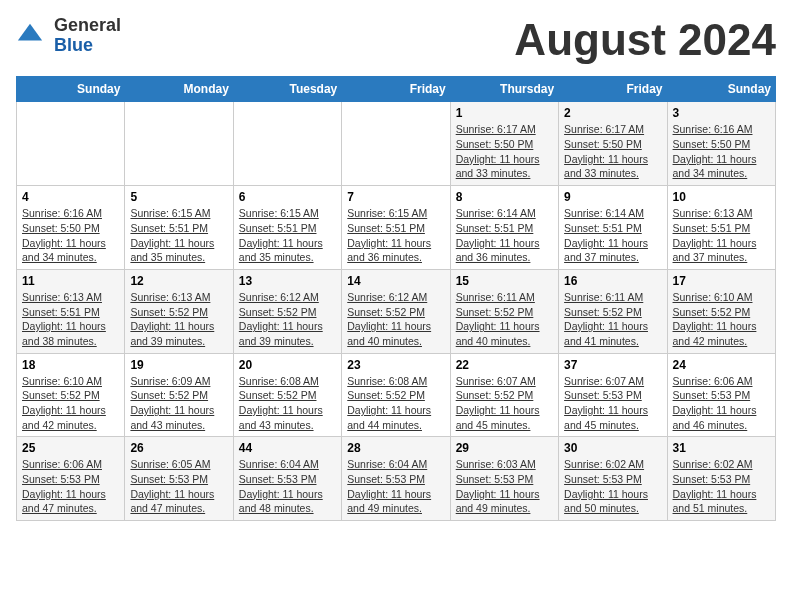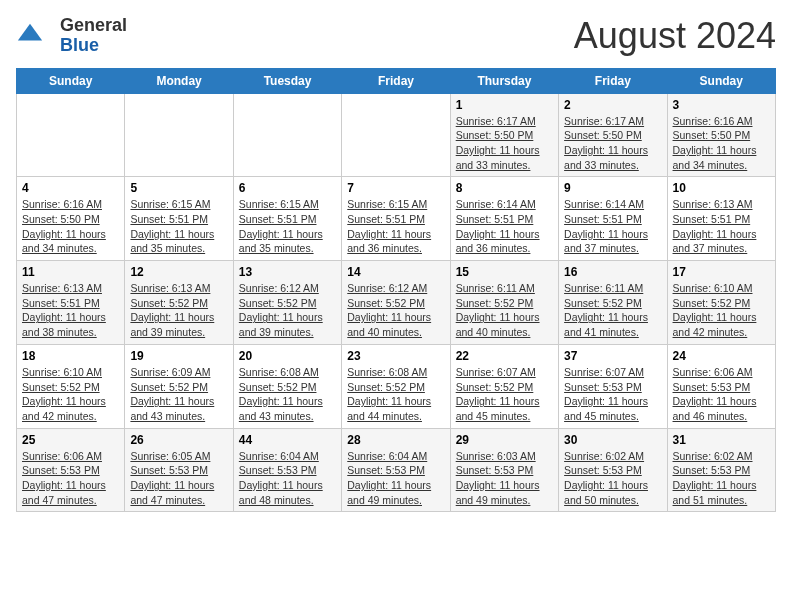--- a/index.html
+++ b/index.html
@@ -12,58 +12,58 @@
     }
     .header {
       display: flex;
       justify-content: space-between;
       align-items: flex-start;
       margin-bottom: 12px;
     }
     .logo {
       display: flex;
       align-items: center;
-      gap: 16px;
+      gap: 10px;
     }
     .logo-text {
       font-size: 18px;
       font-weight: bold;
       line-height: 1.1;
     }
     .logo-general { color: #333; }
     .logo-blue { color: #1a5fa8; }
     .logo-icon {
       width: 28px;
       height: 28px;
     }
     .title-block {
       text-align: right;
     }
     .month-year {
-      font-size: 36px;
-      font-weight: normal;
+      font-size: 44px;
+      font-weight: bold;
       color: #333;
       line-height: 1.1;
     }
     .location {
       font-size: 15px;
       color: #555;
     }
     table {
       width: 100%;
       border-collapse: collapse;
       font-size: 11px;
     }
     thead tr {
       background-color: #2a7abf;
     }
     thead th {
       color: #fff;
       padding: 5px 4px;
-      text-align: center;
+      text-align: right;
       font-size: 12px;
       font-weight: bold;
       border: 1px solid #2a7abf;
     }
     tbody tr {
       vertical-align: top;
     }
     tbody td {
       border: 1px solid #ccc;
       padding: 4px 5px;

